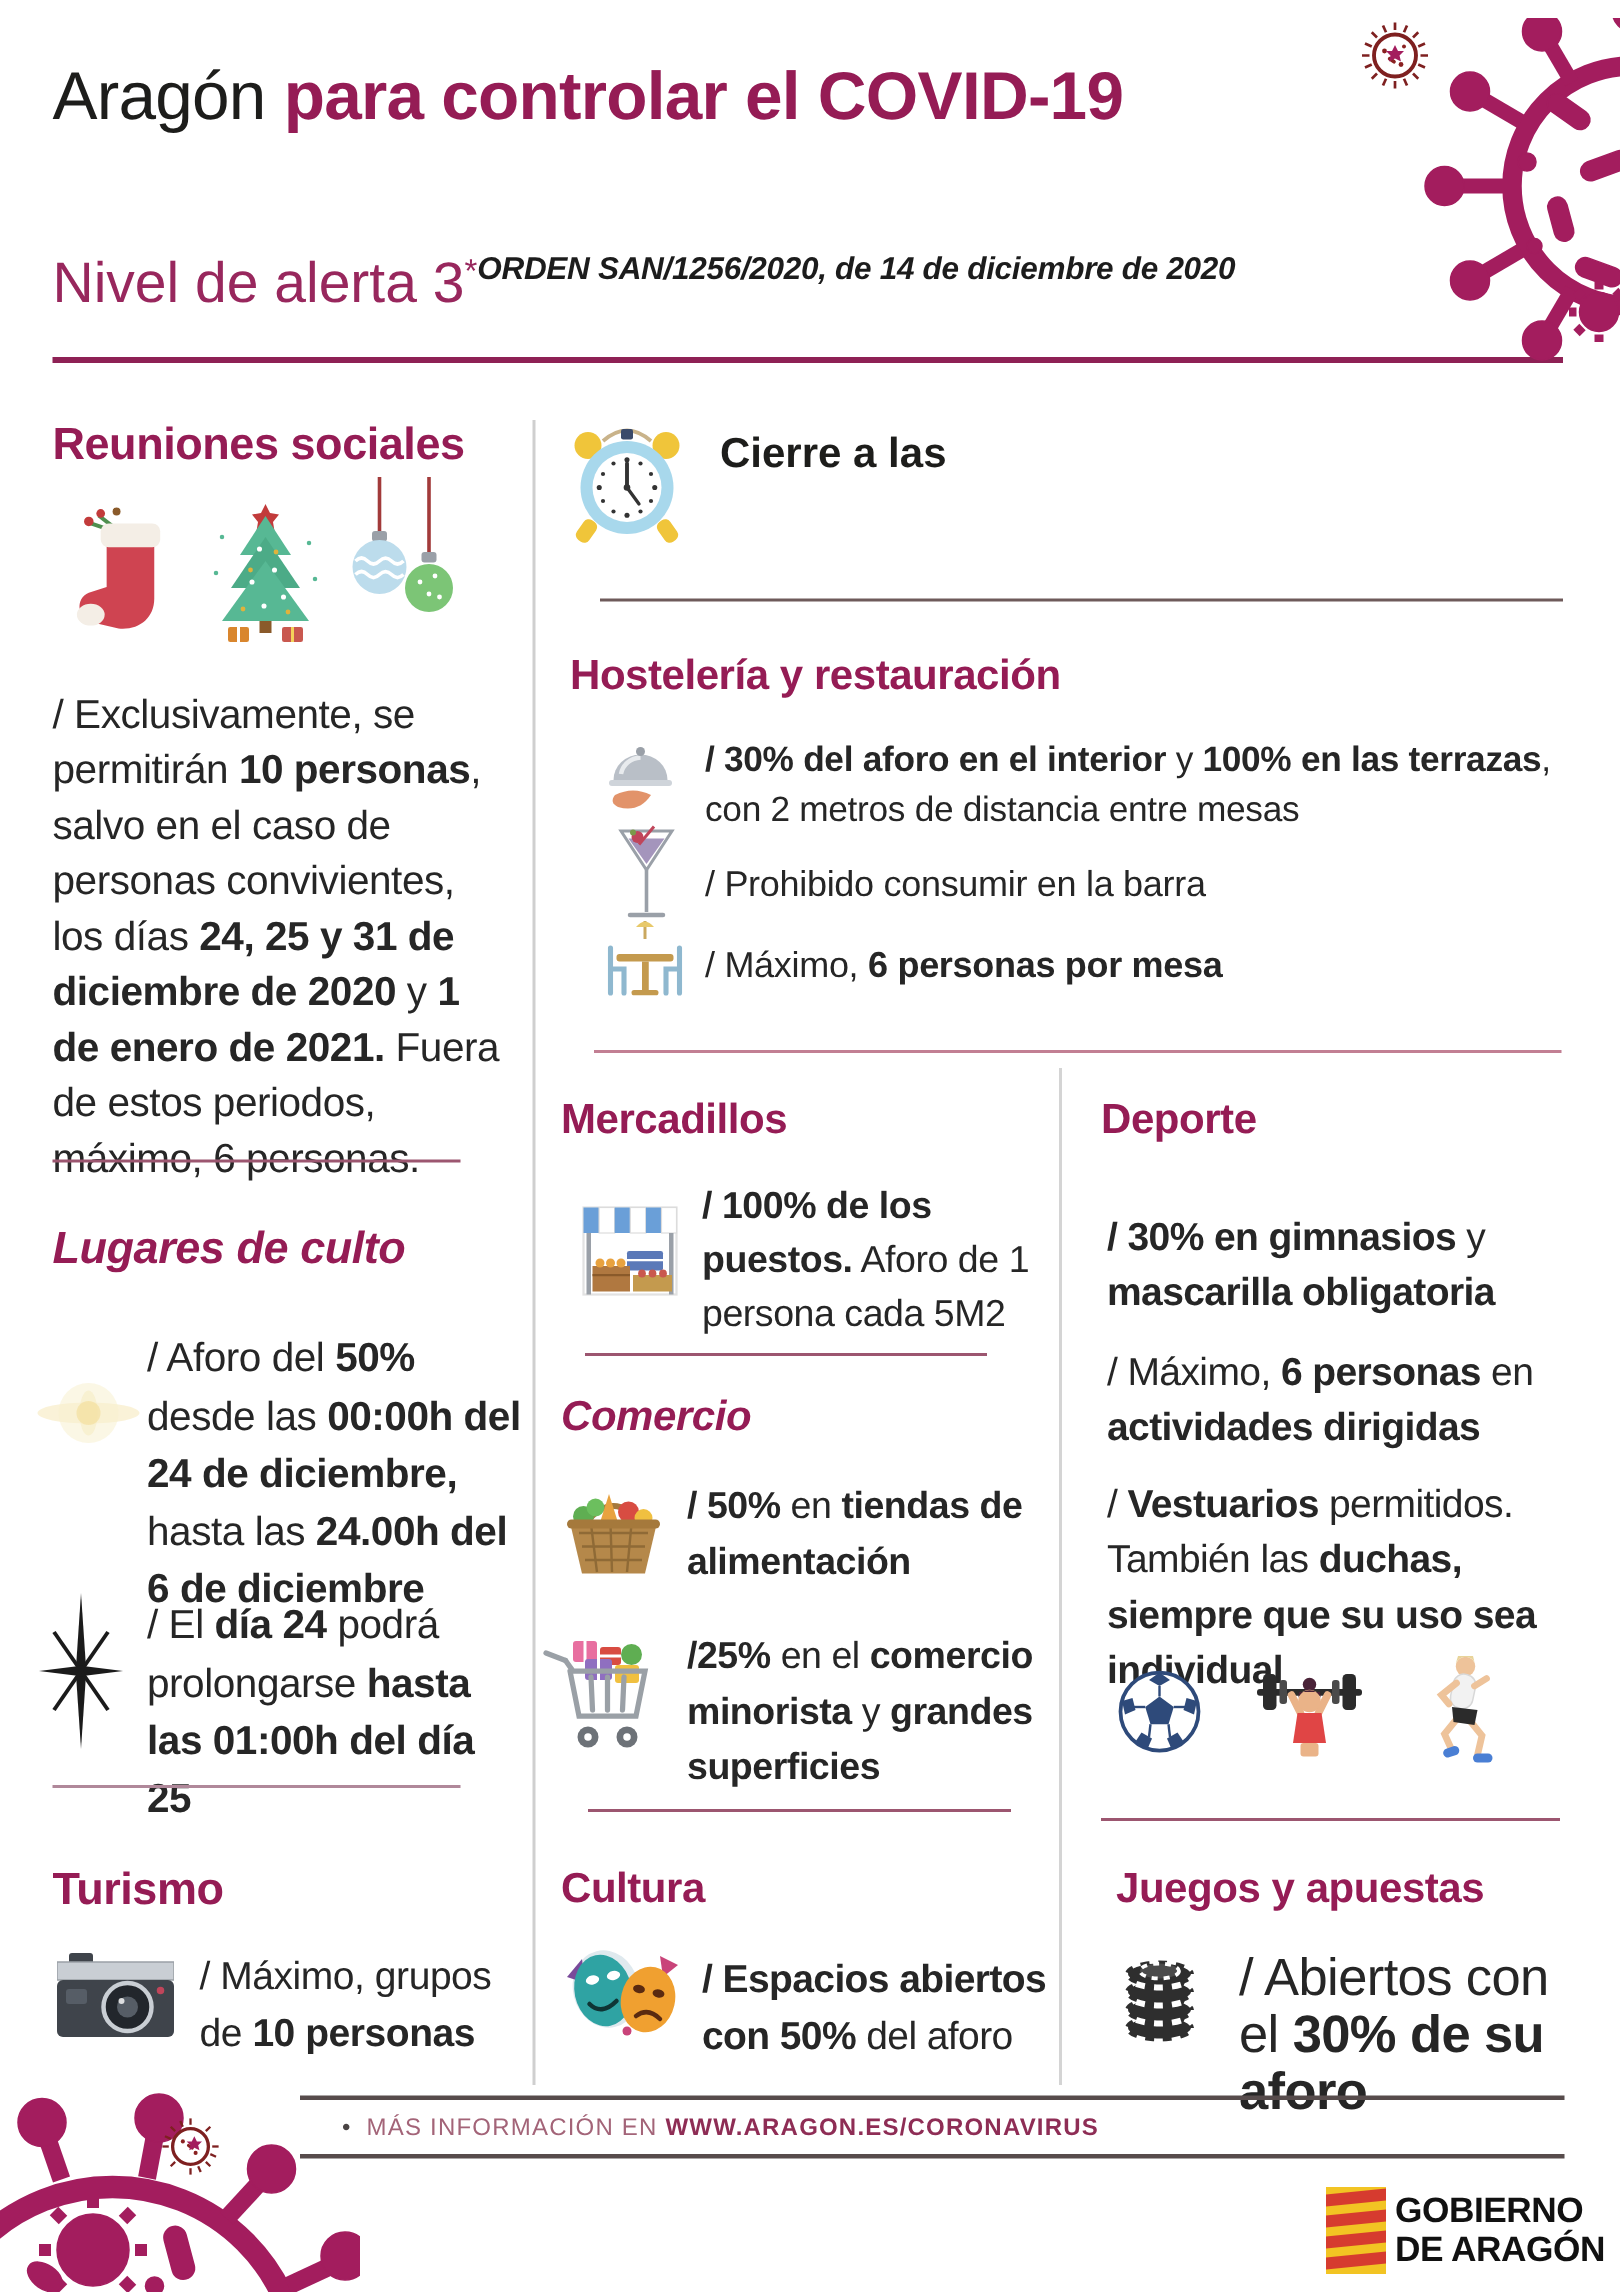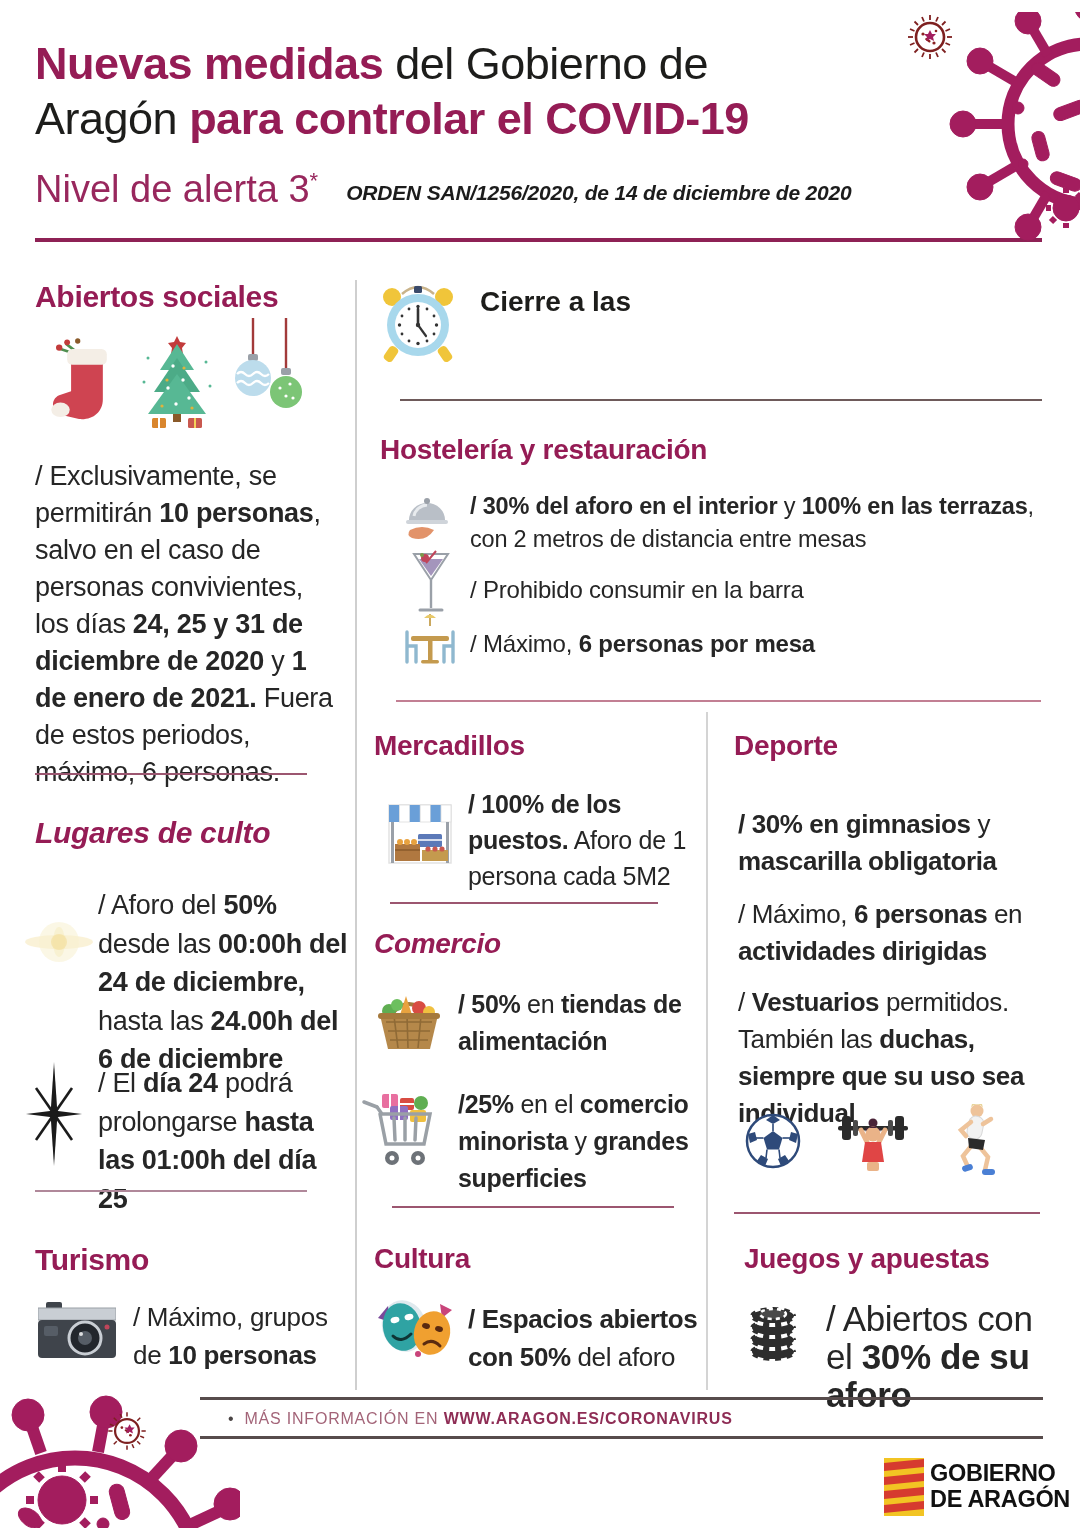--- a/index.html
+++ b/index.html
@@ -11,28 +11,25 @@
   .b{font-weight:700;}
   .rule{position:absolute;}
   .nowrap{white-space:nowrap;}
   svg{display:block;}
 </style>
 </head>
 <body>
 
 <div class="abs" style="left:35px;top:36px;width:880px;font-size:45px;line-height:55px;letter-spacing:-0.5px;">
   <div>
-    <span class="b" style="color:#951c55;">Nuevas medidas</span><span style="color:#1d1d1b;"> del Gobierno de</span>
-  </div>
-  <div>
     <span style="color:#1d1d1b;">Aragón </span><span class="b" style="color:#951c55;">para controlar el COVID-19</span>
   </div>
 </div>
 
-<div class="abs" style="left:35px;top:168px;display:flex;align-items:flex-end;gap:28px;">
+<div class="abs" style="left:35px;top:168px;display:flex;align-items:flex-start;">
   <div style="font-size:38px;color:#98275d;font-weight:400;letter-spacing:0;">
     <span>Nivel de alerta 3</span><sup style="font-size:22px;">*</sup>
   </div>
   <div style="font-size:21px;font-style:italic;font-weight:700;color:#1c1c1c;padding-bottom:6px;letter-spacing:-0.2px;">ORDEN SAN/1256/2020, de 14 de diciembre de 2020</div>
 </div>
 
 <div class="rule" style="left:35px;top:238px;width:1007px;height:4px;background:#8e2155;"></div>
 
 <svg class="abs" style="left:903px;top:10px;" width="54" height="54" viewBox="0 0 54 54">
   <g stroke="#7e2020" fill="none">
@@ -97,21 +94,21 @@
       <line x1="125" y1="206" x2="121" y2="210"></line>
         <line x1="147" y1="186" x2="151" y2="182"></line>
     </g>
   </g>
 </svg>
 
 <div class="rule" style="left:355px;top:280px;width:2px;height:1110px;background:#cfcfcf;"></div>
 <div class="rule" style="left:706px;top:712px;width:2px;height:678px;background:#d4d4d4;"></div>
 
 <div>
-  <div class="abs sec" style="left:35px;top:280px;font-size:30px;">Abiertos sociales</div>
+  <div class="abs sec" style="left:35px;top:280px;font-size:30px;">Reuniones sociales</div>
 
   <svg class="abs" style="left:42px;top:332px;" width="82" height="100" viewBox="0 0 62 74">
     <g stroke="#4f8f4f" stroke-width="2" fill="none">
       <line x1="14" y1="12" x2="26" y2="16"></line>
         <line x1="18" y1="8" x2="27" y2="15"></line>
     </g>
     <circle cx="13" cy="11" r="2.4" fill="#c23b3b"></circle>
       <circle cx="19" cy="7" r="2.2" fill="#c23b3b"></circle>
       <circle cx="27" cy="6" r="2" fill="#8a5a2a"></circle>
     <path d="M46 22 L46 50 C46 60 38 66 28 65 L15 62 C7 60 6 50 13 47 L22 44 L22 22 Z" fill="#cf4451"></path>

